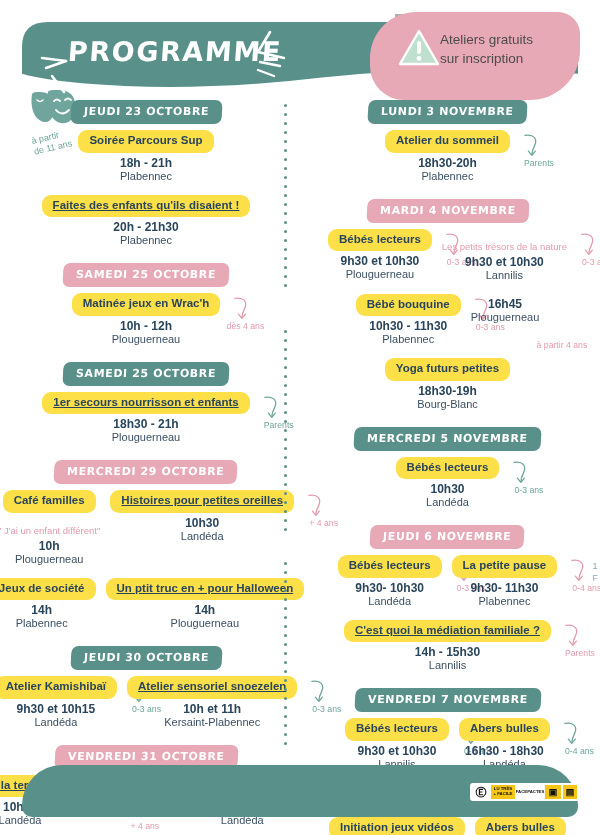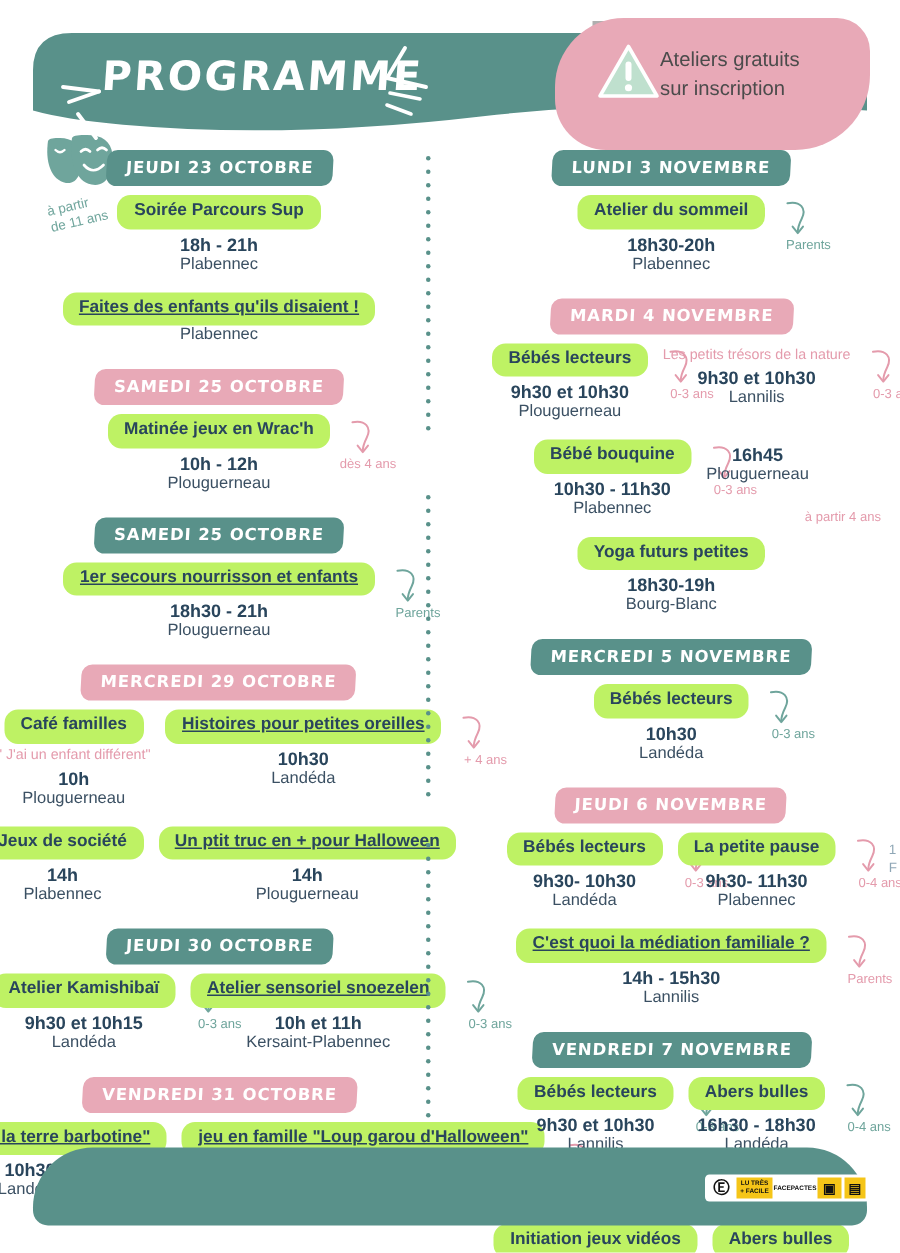--- a/index.html
+++ b/index.html
@@ -94,40 +94,40 @@
     text-transform:uppercase;
     transform:skewX(-3deg);
     white-space:nowrap;
   }
   .daypill.green{background:#59918A;}
   .daypill.pink{background:#E8A9B7;}
   .dayrow{text-align:center;margin:0 0 6px 0;}
 
   .evtpill{
     display:inline-block;
-    background:#bef264;
+    background:#fde047;
     color:#29455C;
     border-radius:9px;
     padding:4px 11px 5px;
     font-size:11.5px;
     font-weight:bold;
     line-height:13.5px;
     white-space:nowrap;
   }
   .evtpill.wrap{white-space:normal;text-decoration:underline;}
 
   .evt{position:relative;text-align:center;}
   .evt .time{
     color:#29455C;font-weight:bold;font-size:12px;margin-top:3px;line-height:14px;
   }
   .evt .place{
     color:#3b5063;font-size:11px;margin-top:0px;line-height:13px;
   }
   .evt .sub{
-    color:#E49BAC;font-size:9.5px;margin-top:2px;line-height:11px;
+    color:#E49BAC;font-size:9.5px;margin-top:12px;line-height:11px;
   }
 
   .row2{display:flex;justify-content:center;gap:10px;align-items:flex-start;}
   .row2 > .evt{flex:0 0 auto;}
 
   
   .agetag{
     position:absolute;font-size:8.7px;white-space:nowrap;
   }
   .agetag.pinkt{color:#E49BAC;}
@@ -199,21 +199,21 @@
   </svg>
   <div class="masks-cap">à partir<br>de 11 ans</div>
 
   <div class="col col-left" id="colLeft">
       <div class="dayrow"><div class="daypill green">JEUDI 23 OCTOBRE</div></div>
       <div class="row2">
         <div class="evt"><div class="evtpill">Soirée Parcours Sup</div><div class="time">18h - 21h</div><div class="place">Plabennec</div></div>
       </div>
       <div style="height: 12px;"></div>
       <div class="row2">
-        <div class="evt"><div class="evtpill wrap">Faites des enfants qu'ils disaient !</div><div class="place">Plabennec</div></div>
+        <div class="evt"><div class="evtpill wrap">Faites des enfants qu'ils disaient !</div><div class="time">20h - 21h30</div><div class="place">Plabennec</div></div>
       </div>
       <div style="height: 16px;"></div>
       <div class="dayrow"><div class="daypill pink">SAMEDI 25 OCTOBRE</div></div>
       <div class="row2">
         <div class="evt"><div class="evtpill">Matinée jeux en Wrac'h</div><div class="time">10h - 12h</div><div class="place">Plouguerneau</div><svg viewBox="0 0 24 30" class="arrow" style="right: -32px; top: 2px;">
             <path d="M5 4 C15 2 20 8 16 16 C14 20 13 23 13 26" stroke="#E49BAC" stroke-width="1.5" fill="none" stroke-linecap="round"></path>
             <path d="M9 22 L13 27 L17 22" stroke="#E49BAC" stroke-width="1.5" fill="none" stroke-linecap="round" stroke-linejoin="round"></path>
           </svg><div class="agetag pinkt" style="right: -44px; top: 28px;">dès 4 ans</div></div>
       </div>
       <div style="height: 16px;"></div>

